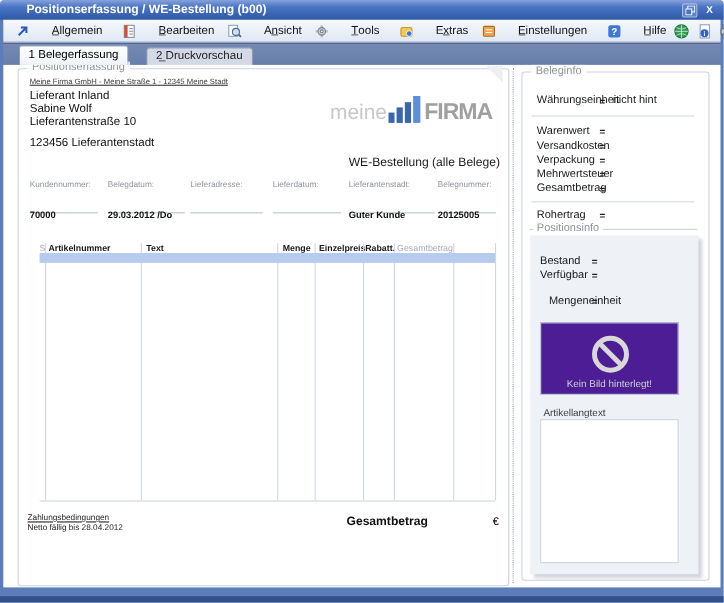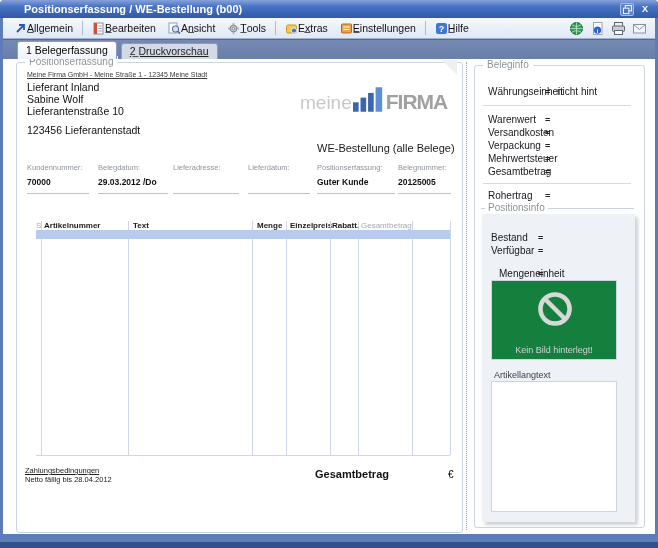--- a/index.html
+++ b/index.html
@@ -12,54 +12,54 @@
     display:flex; align-items:center; border-radius:4px 4px 0 0; }
   .title-text { color:#fff; font-size:11px; font-weight:bold; padding-left:24px; white-space:nowrap; }
   .tb-btns { margin-left:auto; display:flex; align-items:center; gap:4px; padding-right:6px; }
   .tb-btn { width:14px; height:13px; display:flex; align-items:center; justify-content:center;
     background:#5c82c8; border:1px solid #a9bde2; border-radius:2px; cursor:default; }
   .tb-btn.close { background:transparent; border-color:transparent; color:#fff; font-size:9px; font-weight:bold; }
 
   .menubar { position:absolute; top:18px; left:3px; right:3px; height:21px;
     background:linear-gradient(to bottom,#f5f8fc,#dfe8f4); border-bottom:1px solid #a2b2cc;
     display:flex; align-items:center; padding-left:5px; font-size:10.5px; color:#111; }
-  .menu-item { display:flex; gap:0; padding:2px 6px; white-space:nowrap; }
+  .menu-item { display:flex; gap:20px; padding:2px 6px; white-space:nowrap; }
   .menu-item svg { display:block; }
   .msep { width:1px; height:14px; background:#aebcd2; margin:0 3px; }
   .menu-right { margin-left:auto; display:flex; align-items:center; gap:6px; padding-right:8px; }
   .menu-right svg { display:block; }
 
   .tabband { position:absolute; top:39px; left:3px; right:3px; height:20px;
     background:linear-gradient(to bottom,#76+8bb4,#68+7fab); background:linear-gradient(to bottom,#7689b2,#68+7fab);
     background:linear-gradient(to bottom,#7589b2,#687fab); border-top:1px solid #55688f;
     display:flex; align-items:flex-end; padding-left:14px; }
   .tab { font-size:10.5px; padding:0 8px; border:1px solid #8d9cbc; border-bottom:none;
     border-radius:3px 3px 0 0; white-space:nowrap; }
   .tab.active { height:18px; line-height:17px; background:linear-gradient(to bottom,#ffffff,#eff3f9); z-index:2; }
-  .tab.inactive { height:16px; line-height:15px; background:#d3dae5; margin-left:4px; color:#222;text-decoration:underline; }
+  .tab.inactive { height:16px; line-height:15px; background:#d3dae5; margin-left:16px; color:#222; }
 
   .content { position:absolute; top:59px; left:3px; right:3px; bottom:14px; background:#fff; }
 
   .groupbox { position:absolute; border:1px solid #ccd4e0; border-radius:3px; }
   .gb-label { position:absolute; top:-7px; left:8px; background:#fff; padding:0 4px;
     font-size:10px; color:#8d939b; white-space:nowrap; }
 
   
   .doc-group { left:13px; top:3px; width:447px; height:471px; }
   .abs { position:absolute; white-space:nowrap; }
   .sender { font-size:7px; color:#3a3a3a; text-decoration:underline; }
   .addr { font-size:10.5px; color:#101010; }
   .logo { display:flex; align-items:flex-end;justify-content:space-between; }
   .logo-meine { font-size:19px; color:#c8c8c8; line-height:1; }
   .logo-firma { font-size:21px; font-weight:bold; color:#a0a0a0; line-height:1; letter-spacing:-1px; }
   .doc-title { font-size:11px; color:#1a1a1a; }
 
   .field { position:absolute; height:31px; border-bottom:1px solid #b9c2ce; }
   .field .flabel { font-size:7.5px; color:#8e949c; }
-  .field .fvalue { font-size:8.5px; font-weight:bold; color:#111; margin-top:5px; min-height:10px; }
+  .field .fvalue { font-size:8.5px; font-weight:bold; color:#111; margin-top:18px; min-height:10px; }
 
   .th { position:absolute; top:162px; font-size:8px; font-weight:bold; color:#1a1a1a; white-space:nowrap; }
   .th.dim { font-weight:normal; color:#a4a9b0; }
   .vline { position:absolute; top:162px; height:234px; width:1px; background:#ccd8ea; }
   .sel-row { position:absolute; left:33px; top:171px; width:414px; height:9px; background:#b7cbee; }
   .hline { position:absolute; left:33px; top:396px; width:414px; height:1px; background:#ccd8ea; }
 
   .terms { font-size:7.5px; color:#222; }
   .total { font-size:11px; font-weight:bold; color:#111; }
   .dotted-div { position:absolute; left:463px; top:3px; height:468px; width:0; border-left:1px dotted #9aa3b0; }
@@ -73,21 +73,21 @@
   .ieq { position:absolute; font-size:9px; font-weight:bold; color:#222; }
   .ival { position:absolute; font-size:10px; color:#16181c; }
   .ihr { position:absolute; left:8px; width:148px; height:1px; background:#d4dbe4; }
 
   .subgroup-line { position:absolute; left:6px; top:142px; width:153px; height:1px; background:#c8d1de; }
   .subgroup-label { position:absolute; left:10px; top:136px; background:#fff; padding:0 3px;
     font-size:10px; color:#8d939b; white-space:nowrap; }
 
   .pos-panel { position:absolute; left:7px; top:148px; width:153px; height:308px;
     background:#eef1f6; box-shadow:3px 3px 3px rgba(120,130,150,0.35); }
-  .img-box { position:absolute; left:9px; top:66px; width:126px; height:80px; background:#15803d; border:1px solid #ccd5e2; }
+  .img-box { position:absolute; left:9px; top:79px; width:126px; height:66px; background:#4c1d95; border:1px solid #ccd5e2; }
   .no-img-text { position:absolute; left:0; right:0; bottom:4px; text-align:center; font-size:9px; color:#cfd0d2; }
   .longtext-label { position:absolute; left:12px; top:156px; font-size:9px; color:#3c3e42; }
   .long-box { position:absolute; left:9px; top:167px; width:126px; height:131px; background:#fff; border:1px solid #ccd5e2; }
 </style>
 </head>
 <body>
 
 <div class="window">
 
   <div class="titlebar">
@@ -225,21 +225,21 @@
     </div>
     <div class="field" style="left:170px; top:104px; width:66px;">
       <div class="flabel">Lieferadresse:</div>
       <div class="fvalue"></div>
     </div>
     <div class="field" style="left:245px; top:104px; width:62px;">
       <div class="flabel">Lieferdatum:</div>
       <div class="fvalue"></div>
     </div>
     <div class="field" style="left:314px; top:104px; width:78px;">
-      <div class="flabel">Positionserfassung:</div>
+      <div class="flabel">Lieferantenstadt:</div>
       <div class="fvalue">Guter Kunde</div>
     </div>
     <div class="field" style="left:395px; top:104px; width:53px;">
       <div class="flabel">Belegnummer:</div>
       <div class="fvalue">20125005</div>
     </div>
 
     <span class="th dim" style="left:33px;">S</span>
     <span class="th" style="left:41px;">Artikelnummer</span>
     <span class="th" style="left:130px;">Text</span>

